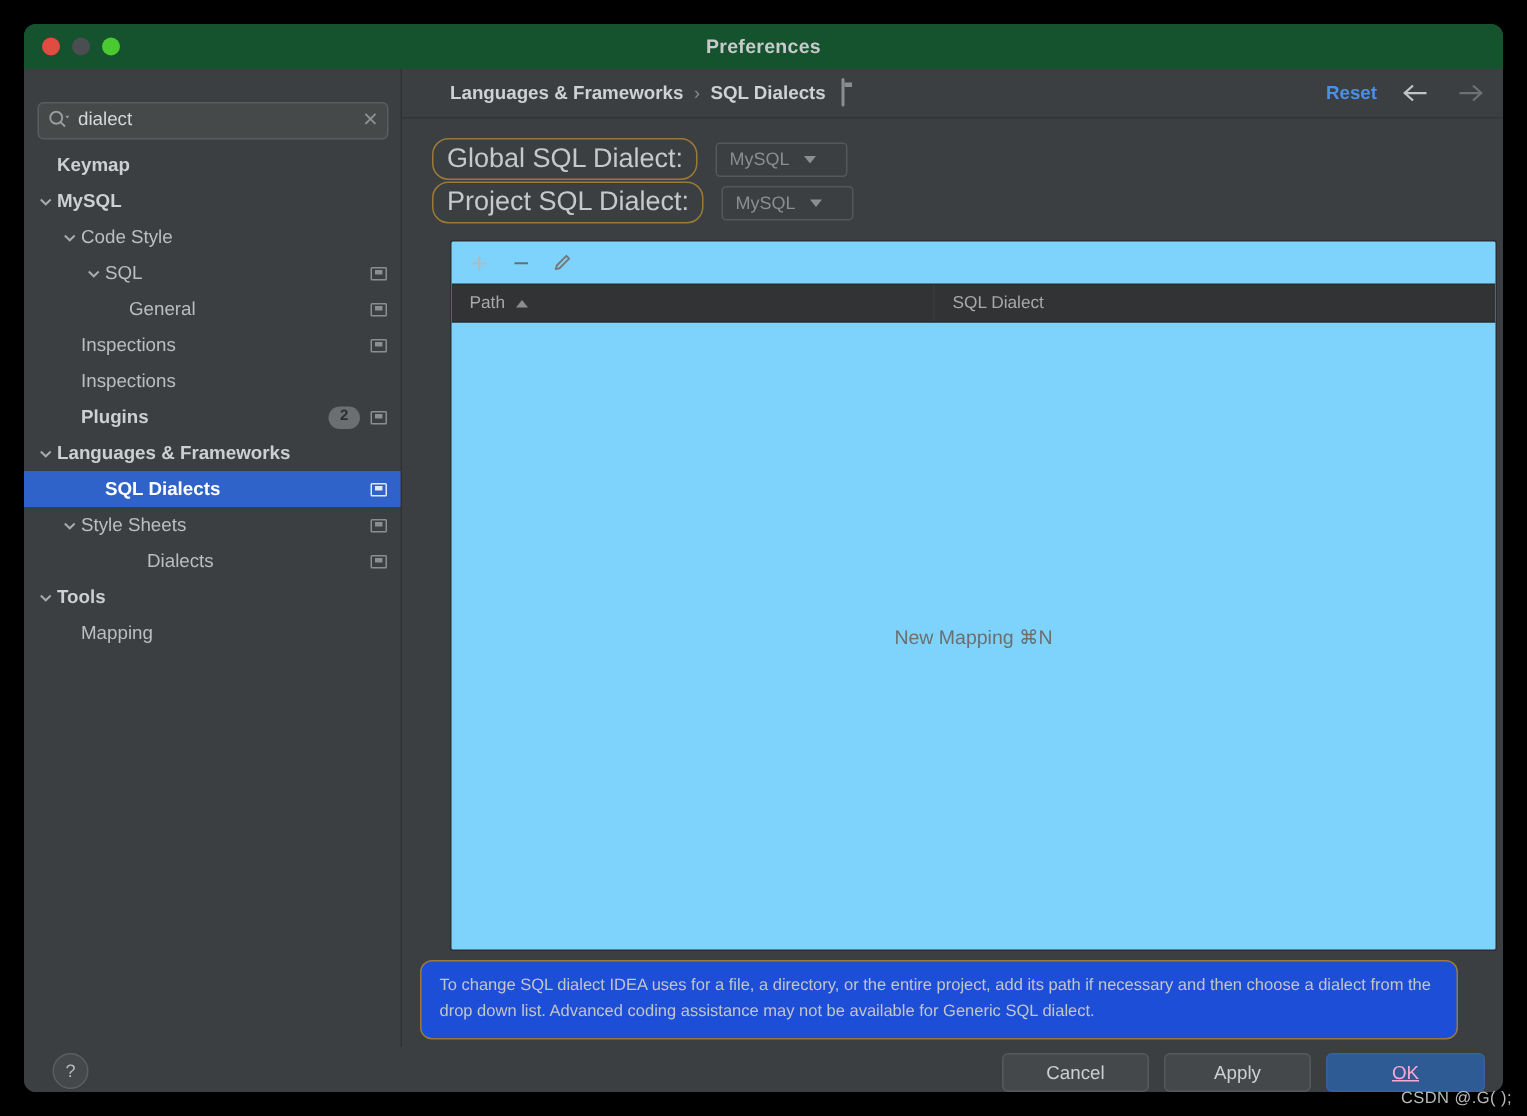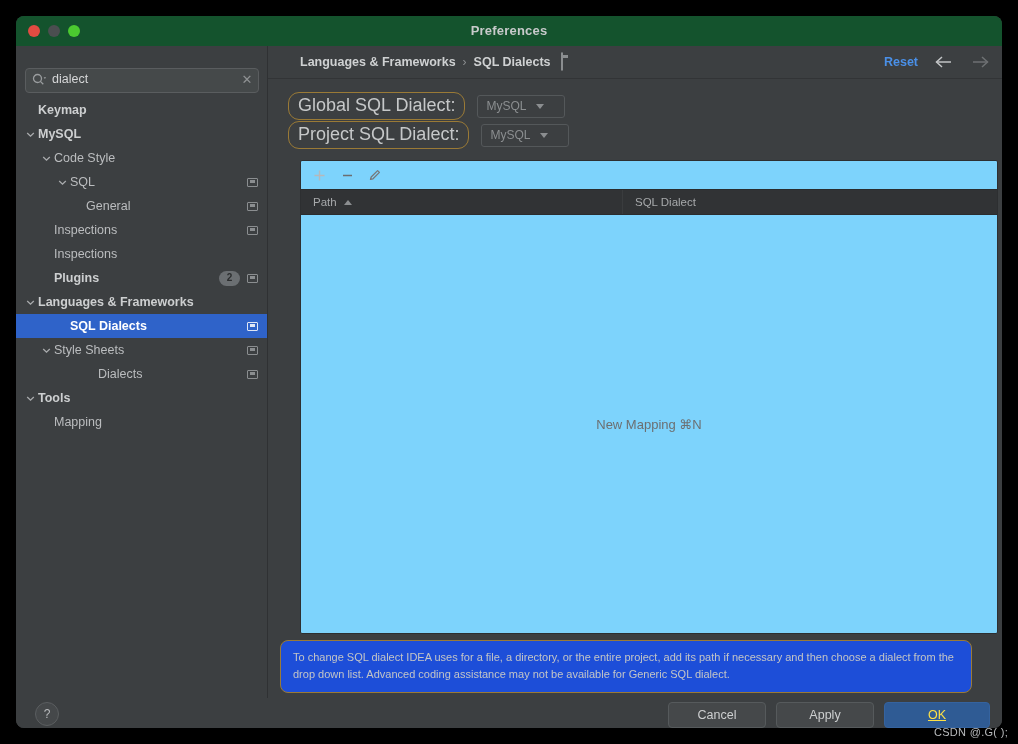--- a/index.html
+++ b/index.html
@@ -286,21 +286,21 @@
     border-radius: 4px;
     border: 1px solid #565a5c;
     background: #45484a;
     color: #cdcfd0; font-size: 12.5px;
     display: flex; align-items: center; justify-content: center;
     cursor: pointer;
   }
   .btn.primary {
     background: #2f5b94;
     border-color: #35639f;
-    color: #fde047;
+    color: #f9a8d4;
     min-width: 76px;
     text-decoration: underline;
   }
 
   
   .watermark {
     position: absolute; right: 10px; bottom: 6px;
     color: #b9bbbd; font-size: 11px;
     letter-spacing: 0.3px;
   }

